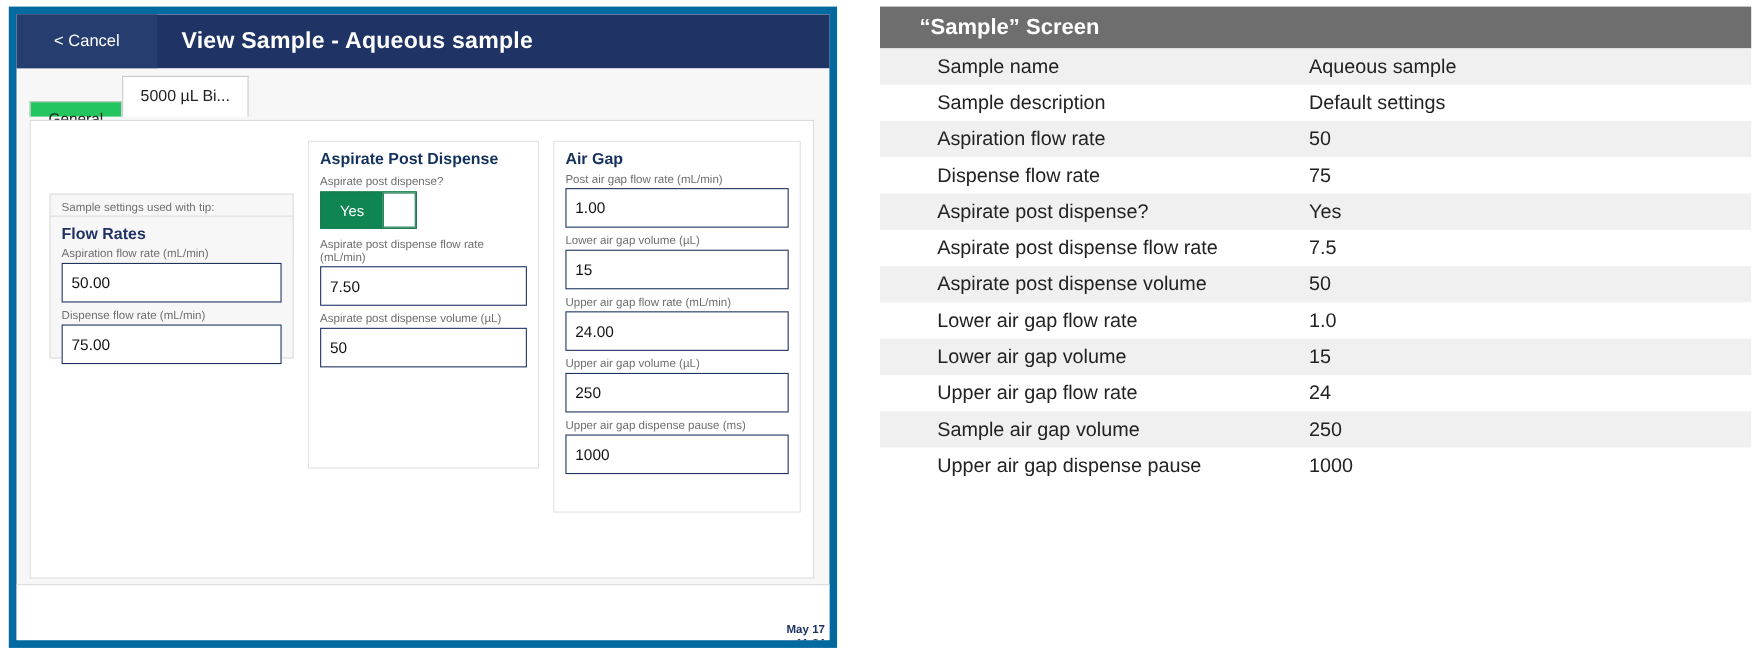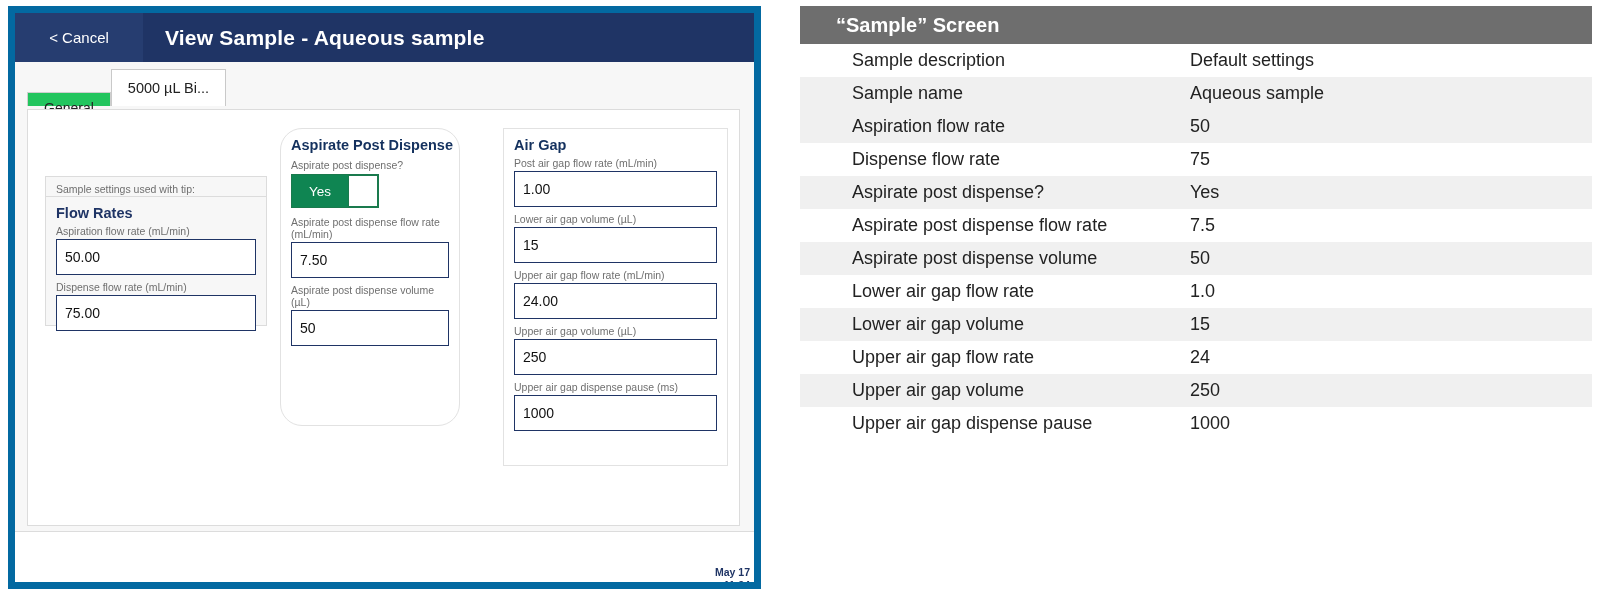--- a/index.html
+++ b/index.html
@@ -262,21 +262,21 @@
         <div class="field">
           <div class="field-label">Aspiration flow rate (mL/min)</div>
           <div class="field-input">50.00</div>
         </div>
         <div class="field">
           <div class="field-label">Dispense flow rate (mL/min)</div>
           <div class="field-input">75.00</div>
         </div>
       </div>
 
-      <div class="group group-plain" style="left:252px; top:18px; width:180px; height:298px;border-radius:22px;">
+      <div class="group group-plain" style="left:252px; top:18px; width:210px; height:298px;">
         <div class="group-title dark">Aspirate Post Dispense</div>
         <div class="field-label" style="margin:6px 0 3px 10px;">Aspirate post dispense?</div>
         <div class="toggle">
           <div class="toggle-label">Yes</div>
           <div class="toggle-knob"></div>
         </div>
         <div class="field">
           <div class="field-label">Aspirate post dispense flow rate (mL/min)</div>
           <div class="field-input">7.50</div>
         </div>
@@ -319,29 +319,29 @@
       </div>
     </div>
 
   </div>
 
   <div class="summary">
     <div class="summary-header">
       <div class="summary-header-text">“Sample” Screen</div>
     </div>
     <div id="summary-rows">
+        <div class="srow alt">
+          <div class="scell-label">Sample name</div>
+          <div class="scell-value">Aqueous sample</div>
+        </div>
         <div class="srow plain">
           <div class="scell-label">Sample description</div>
           <div class="scell-value">Default settings</div>
         </div>
         <div class="srow alt">
-          <div class="scell-label">Sample name</div>
-          <div class="scell-value">Aqueous sample</div>
-        </div>
-        <div class="srow alt">
           <div class="scell-label">Aspiration flow rate</div>
           <div class="scell-value">50</div>
         </div>
         <div class="srow plain">
           <div class="scell-label">Dispense flow rate</div>
           <div class="scell-value">75</div>
         </div>
         <div class="srow alt">
           <div class="scell-label">Aspirate post dispense?</div>
           <div class="scell-value">Yes</div>
@@ -360,21 +360,21 @@
         </div>
         <div class="srow alt">
           <div class="scell-label">Lower air gap volume</div>
           <div class="scell-value">15</div>
         </div>
         <div class="srow plain">
           <div class="scell-label">Upper air gap flow rate</div>
           <div class="scell-value">24</div>
         </div>
         <div class="srow alt">
-          <div class="scell-label">Upper air gap volume</div>
+          <div class="scell-label">Sample air gap volume</div>
           <div class="scell-value">250</div>
         </div>
         <div class="srow plain">
           <div class="scell-label">Upper air gap dispense pause</div>
           <div class="scell-value">1000</div>
         </div>
       </div>
   </div>
 
 </div>

